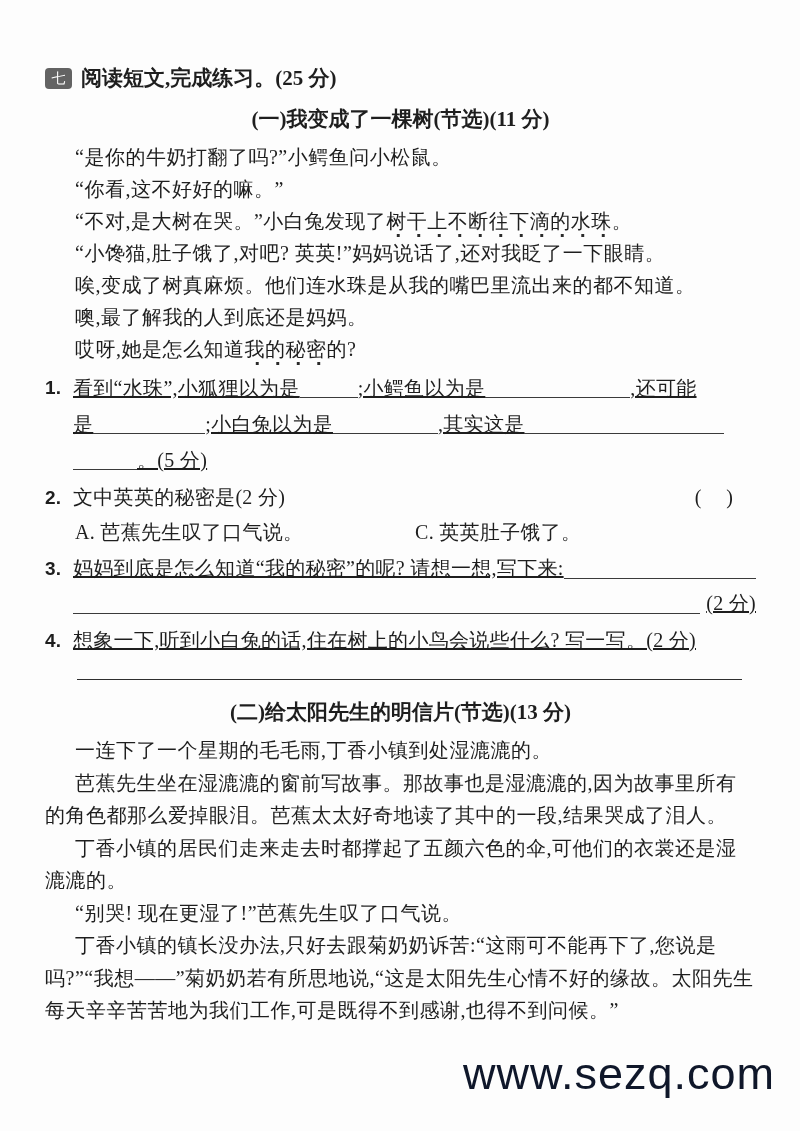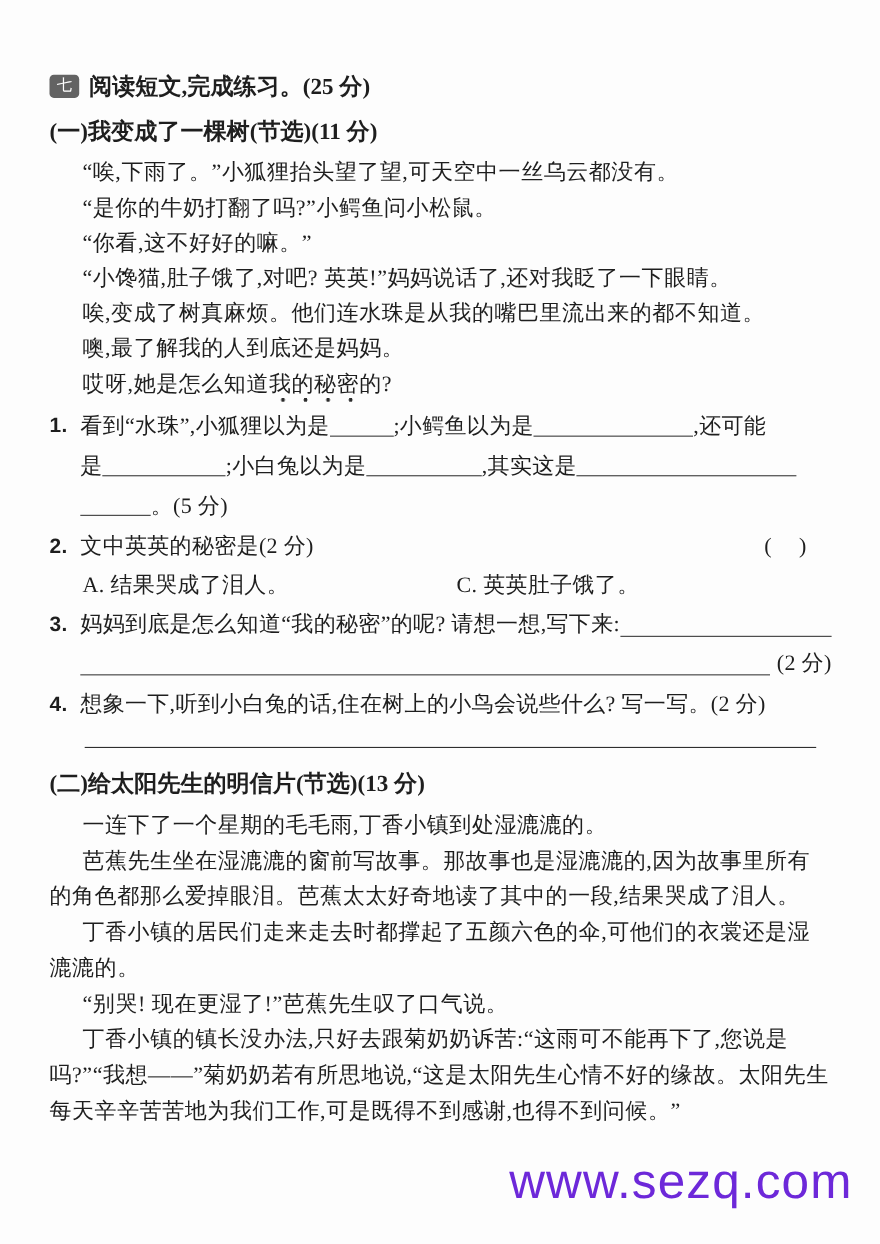--- a/index.html
+++ b/index.html
@@ -20,42 +20,42 @@
   .badge {
     flex:0 0 auto;
     width:27px; height:21px;
     background:#636363; color:#ffffff;
     border-radius:4px;
     display:flex; align-items:center; justify-content:center;
     font-size:14px; font-weight:normal;
   }
 
   
-  .p-title { font-weight:bold; font-size:21px; line-height:28px; margin:12px 0 0 0; }
+  .p-title { text-align:center; font-weight:bold; font-size:21px; line-height:28px; margin:12px 0 0 0; }
   .p-title.second { margin-top:18px; }
 
   
   .passage { margin-top:8px; }
   .passage p { margin:0; font-size:20px; line-height:32px; text-indent:30px; letter-spacing:0.5px; }
   .passage.second p { line-height:32.5px; }
 
   
   .emph {
     background-image: radial-gradient(circle, #2b2b2b 1.7px, rgba(0,0,0,0) 1.9px);
     background-size:20.5px 5px;
     background-repeat:repeat-x;
     background-position:2px 100%;
     padding-bottom:6px;
   }
 
   
   .question { position:relative; padding-left:28px; font-size:20px; margin-top:2px; letter-spacing:0.3px; }
   .q1 { margin-top:5px; }
   .qnum { position:absolute; left:0; top:0; line-height:36px; font-weight:bold; font-family:"Liberation Sans","DejaVu Sans",sans-serif; font-size:19px; }
-  .qline { line-height:36px; white-space:nowrap; }
+  .qline { line-height:36px; white-space:nowrap;text-decoration:underline; }
   .q2 .qline, .q2 .opt { line-height:34px; }
   .q2 .stem-row { position:relative; line-height:35px; }
   .q3 .qline { line-height:35px; }
   .q4 .qline { line-height:35px; }
 
   .blank { display:inline-block; border-bottom:1.6px solid #3b3b3b; height:15px; vertical-align:-3px; }
   .w58  { width:58px; }
   .w145 { width:145px; }
   .w112 { width:112px; }
   .w105 { width:105px; }
@@ -69,40 +69,40 @@
   .bracket { position:absolute; right:22px; top:0; white-space:pre; letter-spacing:1px; }
 
   .opts { display:grid; grid-template-columns:340px auto; padding-left:2px; }
   .opt { white-space:nowrap; }
 
   .answer-line { margin:20px 14px 0 32px; border-bottom:1.7px solid #2f2f2f; height:1px; }
 
   .watermark {
     position:absolute; top:1048px; right:25px;
     font-family:"Liberation Sans","DejaVu Sans",sans-serif;
-    font-size:45px; color:#6d28d9; letter-spacing:1px;
+    font-size:45px; color:#0f172a; letter-spacing:1px;
     white-space:nowrap;
   }
 </style>
 </head>
 <body>
 
 <div class="page">
 
   <div class="section-header">
     <span class="badge">七</span>
     <span>阅读短文,完成练习。(25 分)</span>
   </div>
 
   <div class="p-title">(一)我变成了一棵树(节选)(11 分)</div>
 
   <div class="passage">
-    <p>“唉,下雨了。”小狐狸抬头望了望,可天空中一丝乌云都没有。</p>
     <p>“是你的牛奶打翻了吗?”小鳄鱼问小松鼠。</p>
     <p>“你看,这不好好的嘛。”</p>
+    <p><span>“不对,是大树在哭。”小白兔发现了</span><span class="emph">树干上不断往下滴的水珠</span><span>。</span></p>
     <p>“小馋猫,肚子饿了,对吧? 英英!”妈妈说话了,还对我眨了一下眼睛。</p>
     <p>唉,变成了树真麻烦。他们连水珠是从我的嘴巴里流出来的都不知道。</p>
     <p>噢,最了解我的人到底还是妈妈。</p>
     <p><span>哎呀,她是怎么知道</span><span class="emph">我的秘密</span><span>的?</span></p>
   </div>
 
   <div class="question q1">
     <span class="qnum">1.</span>
     <div class="qline">
       <span>看到“水珠”,小狐狸以为是</span><span class="blank w58"></span><span>;小鳄鱼以为是</span><span class="blank w145"></span><span>,还可能</span>
@@ -115,21 +115,21 @@
     </div>
   </div>
 
   <div class="question q2">
     <span class="qnum">2.</span>
     <div class="stem-row">
       <span>文中英英的秘密是(2 分)</span>
       <span class="bracket">(    )</span>
     </div>
     <div class="opts">
-      <span class="opt">A. 结果哭成了泪人。</span>
+      <span class="opt">A. 芭蕉先生叹了口气说。</span>
       <span class="opt">C. 英英肚子饿了。</span>
     </div>
   </div>
 
   <div class="question q3">
     <span class="qnum">3.</span>
     <div class="qline flexline">
       <span>妈妈到底是怎么知道“我的秘密”的呢? 请想一想,写下来:</span>
       <span class="blank-fill"></span>
     </div>

